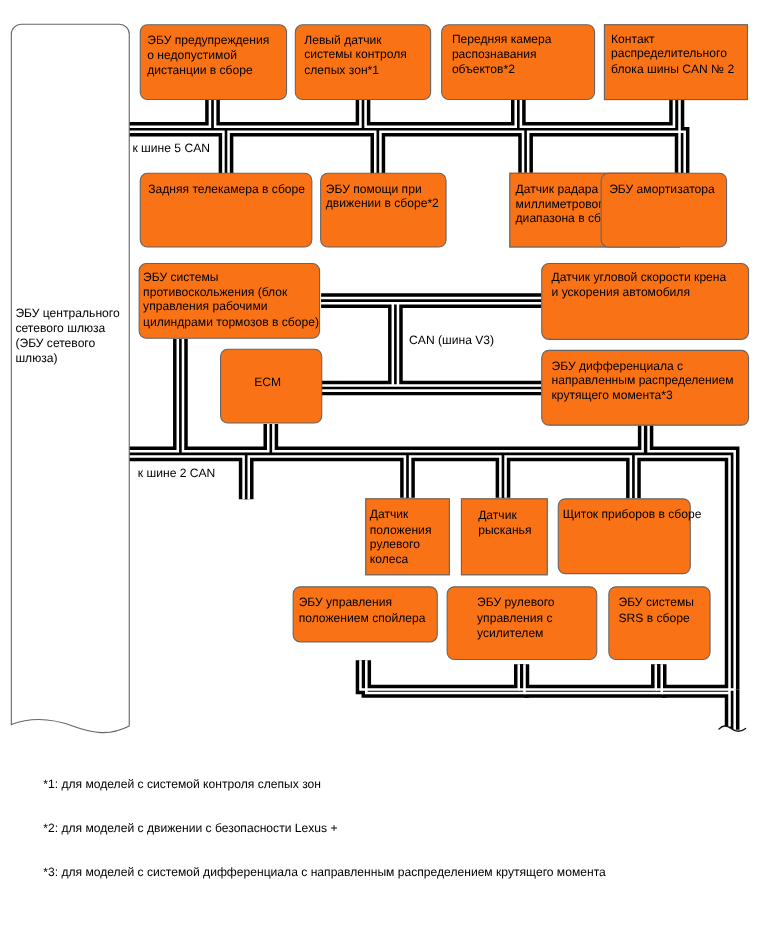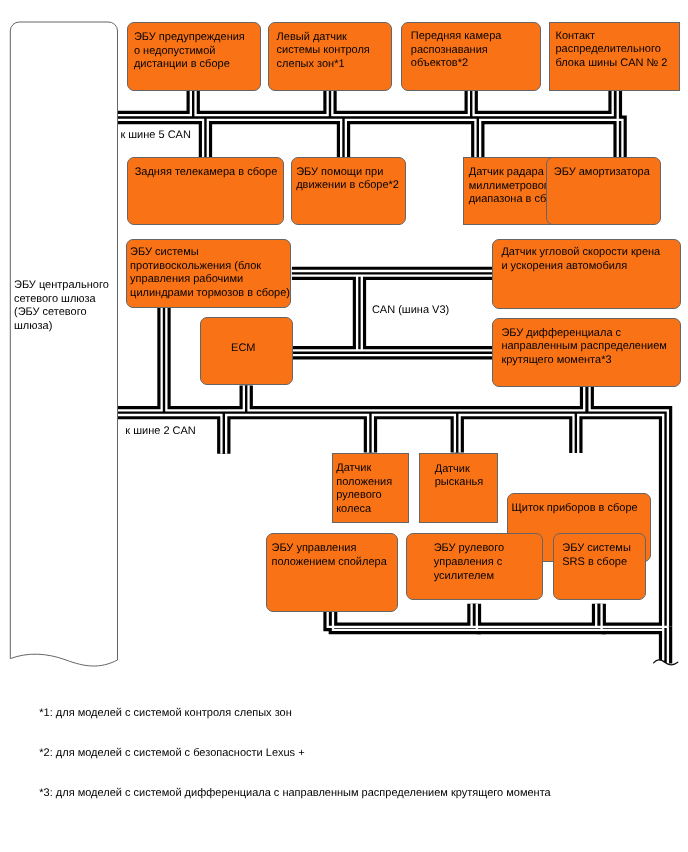--- a/index.html
+++ b/index.html
@@ -120,30 +120,30 @@
     </div>
 
   <div class="lbl" style="left:125.3px;top:424.8px;">к шине 2 CAN</div>
 
   <div class="box" style="left:332.2px;top:452.5px;width:77px;height:70.3px;">
       <span style="left:3.0px;top:8.55px">Датчик<br>положения<br>рулевого<br>колеса</span>
     </div>
   <div class="box" style="left:419.4px;top:452.5px;width:78.5px;height:70.3px;">
       <span style="left:14.3px;top:9.05px">Датчик<br>рысканья</span>
     </div>
-  <div class="box rnd" style="left:507.3px;top:453px;width:144px;height:69px;margin-top:40px;">
+  <div class="box rnd" style="left:507.3px;top:453px;width:121px;height:69px;">
       <span style="left:3.2px;top:7.75px">Щиток приборов в сборе</span>
     </div>
 
-  <div class="box rnd" style="left:265.5px;top:532.7px;width:132.1px;height:79px;padding-left:40px;">
+  <div class="box rnd" style="left:265.5px;top:532.7px;width:132.1px;height:51px;padding-left:40px;">
       <span style="left:5.0px;top:8.35px">ЭБУ управления<br>положением спойлера</span>
     </div>
   <div class="box rnd" style="left:405.6px;top:532.7px;width:137.6px;height:67.6px;">
       <span style="left:27.1px;top:8.75px">ЭБУ рулевого<br>управления с<br>усилителем</span>
     </div>
   <div class="box rnd" style="left:552.6px;top:532.7px;width:93.7px;height:67.6px;">
       <span style="left:8.7px;top:8.75px">ЭБУ системы<br>SRS в сборе</span>
     </div>
 
   <div class="note" style="left:39.3px;top:706.2px;">*1: для моделей с системой контроля слепых зон</div>
-  <div class="note" style="left:39.3px;top:746.2px;">*2: для моделей с системой с безопасности Lexus +</div>
+  <div class="note" style="left:39.3px;top:746.2px;">*2: для моделей с движении с безопасности Lexus +</div>
   <div class="note" style="left:39.3px;top:786.2px;">*3: для моделей с системой дифференциала с направленным распределением крутящего момента</div>
 </div>
 
 </body></html>

